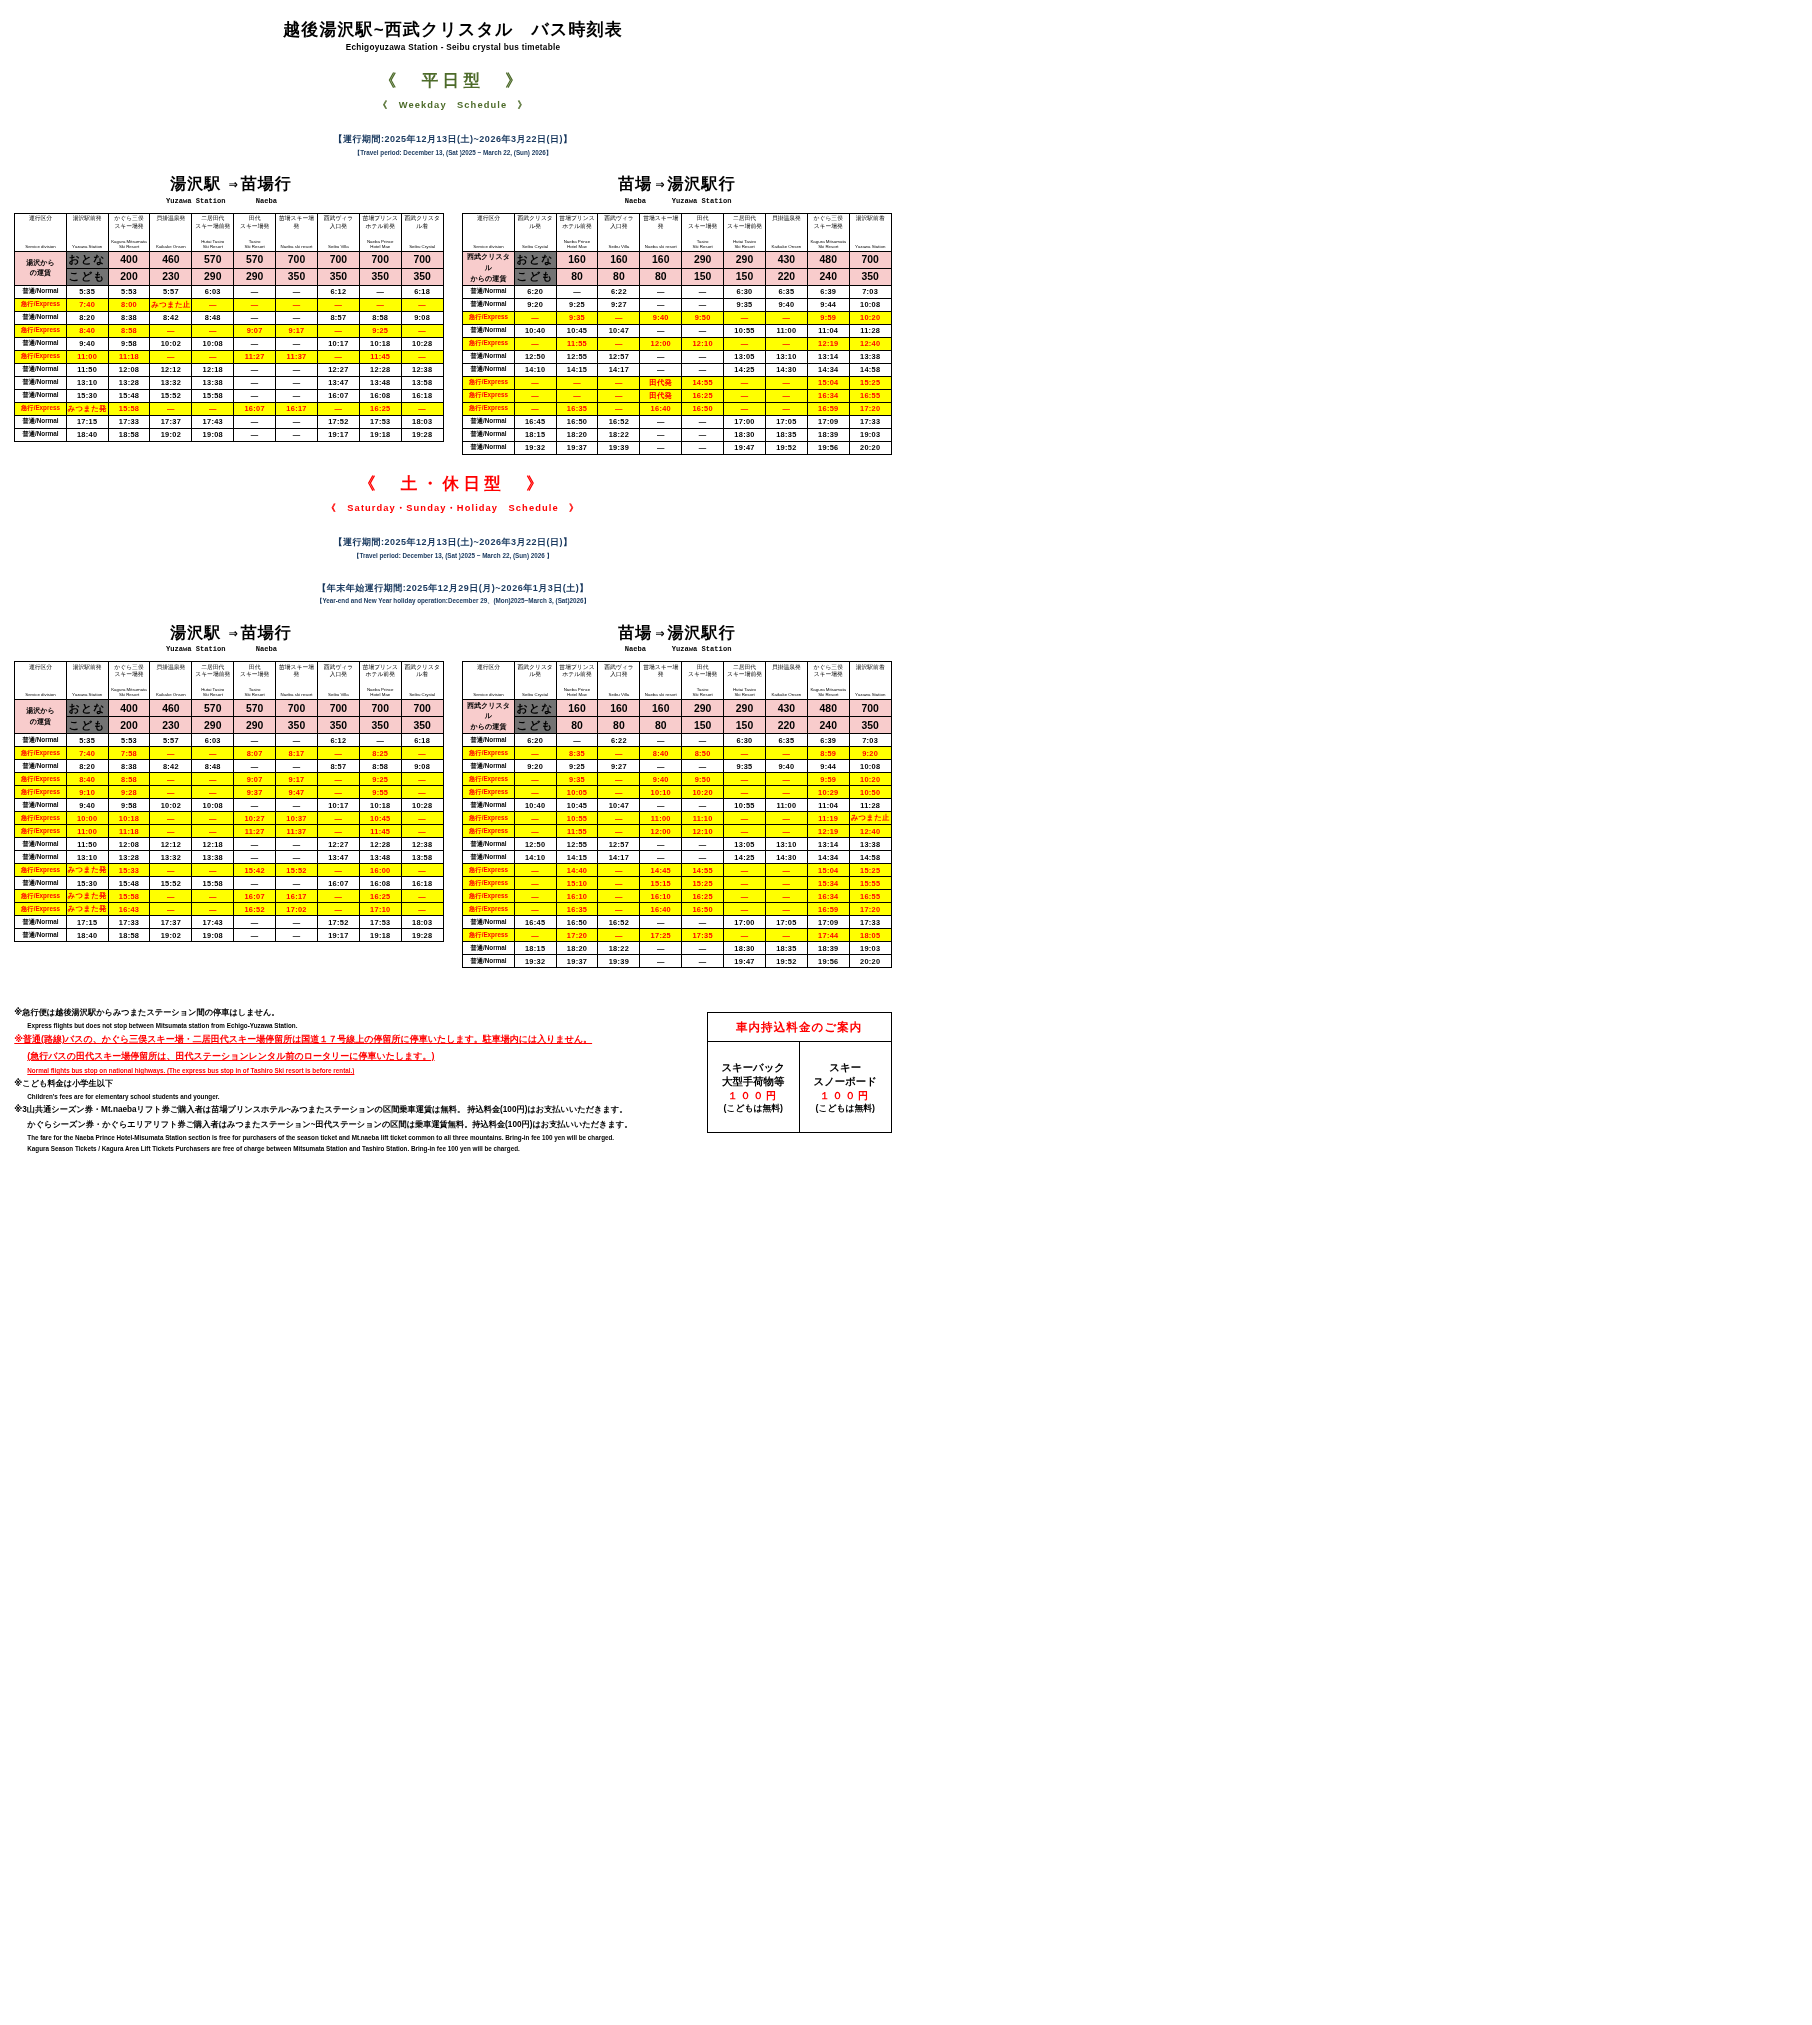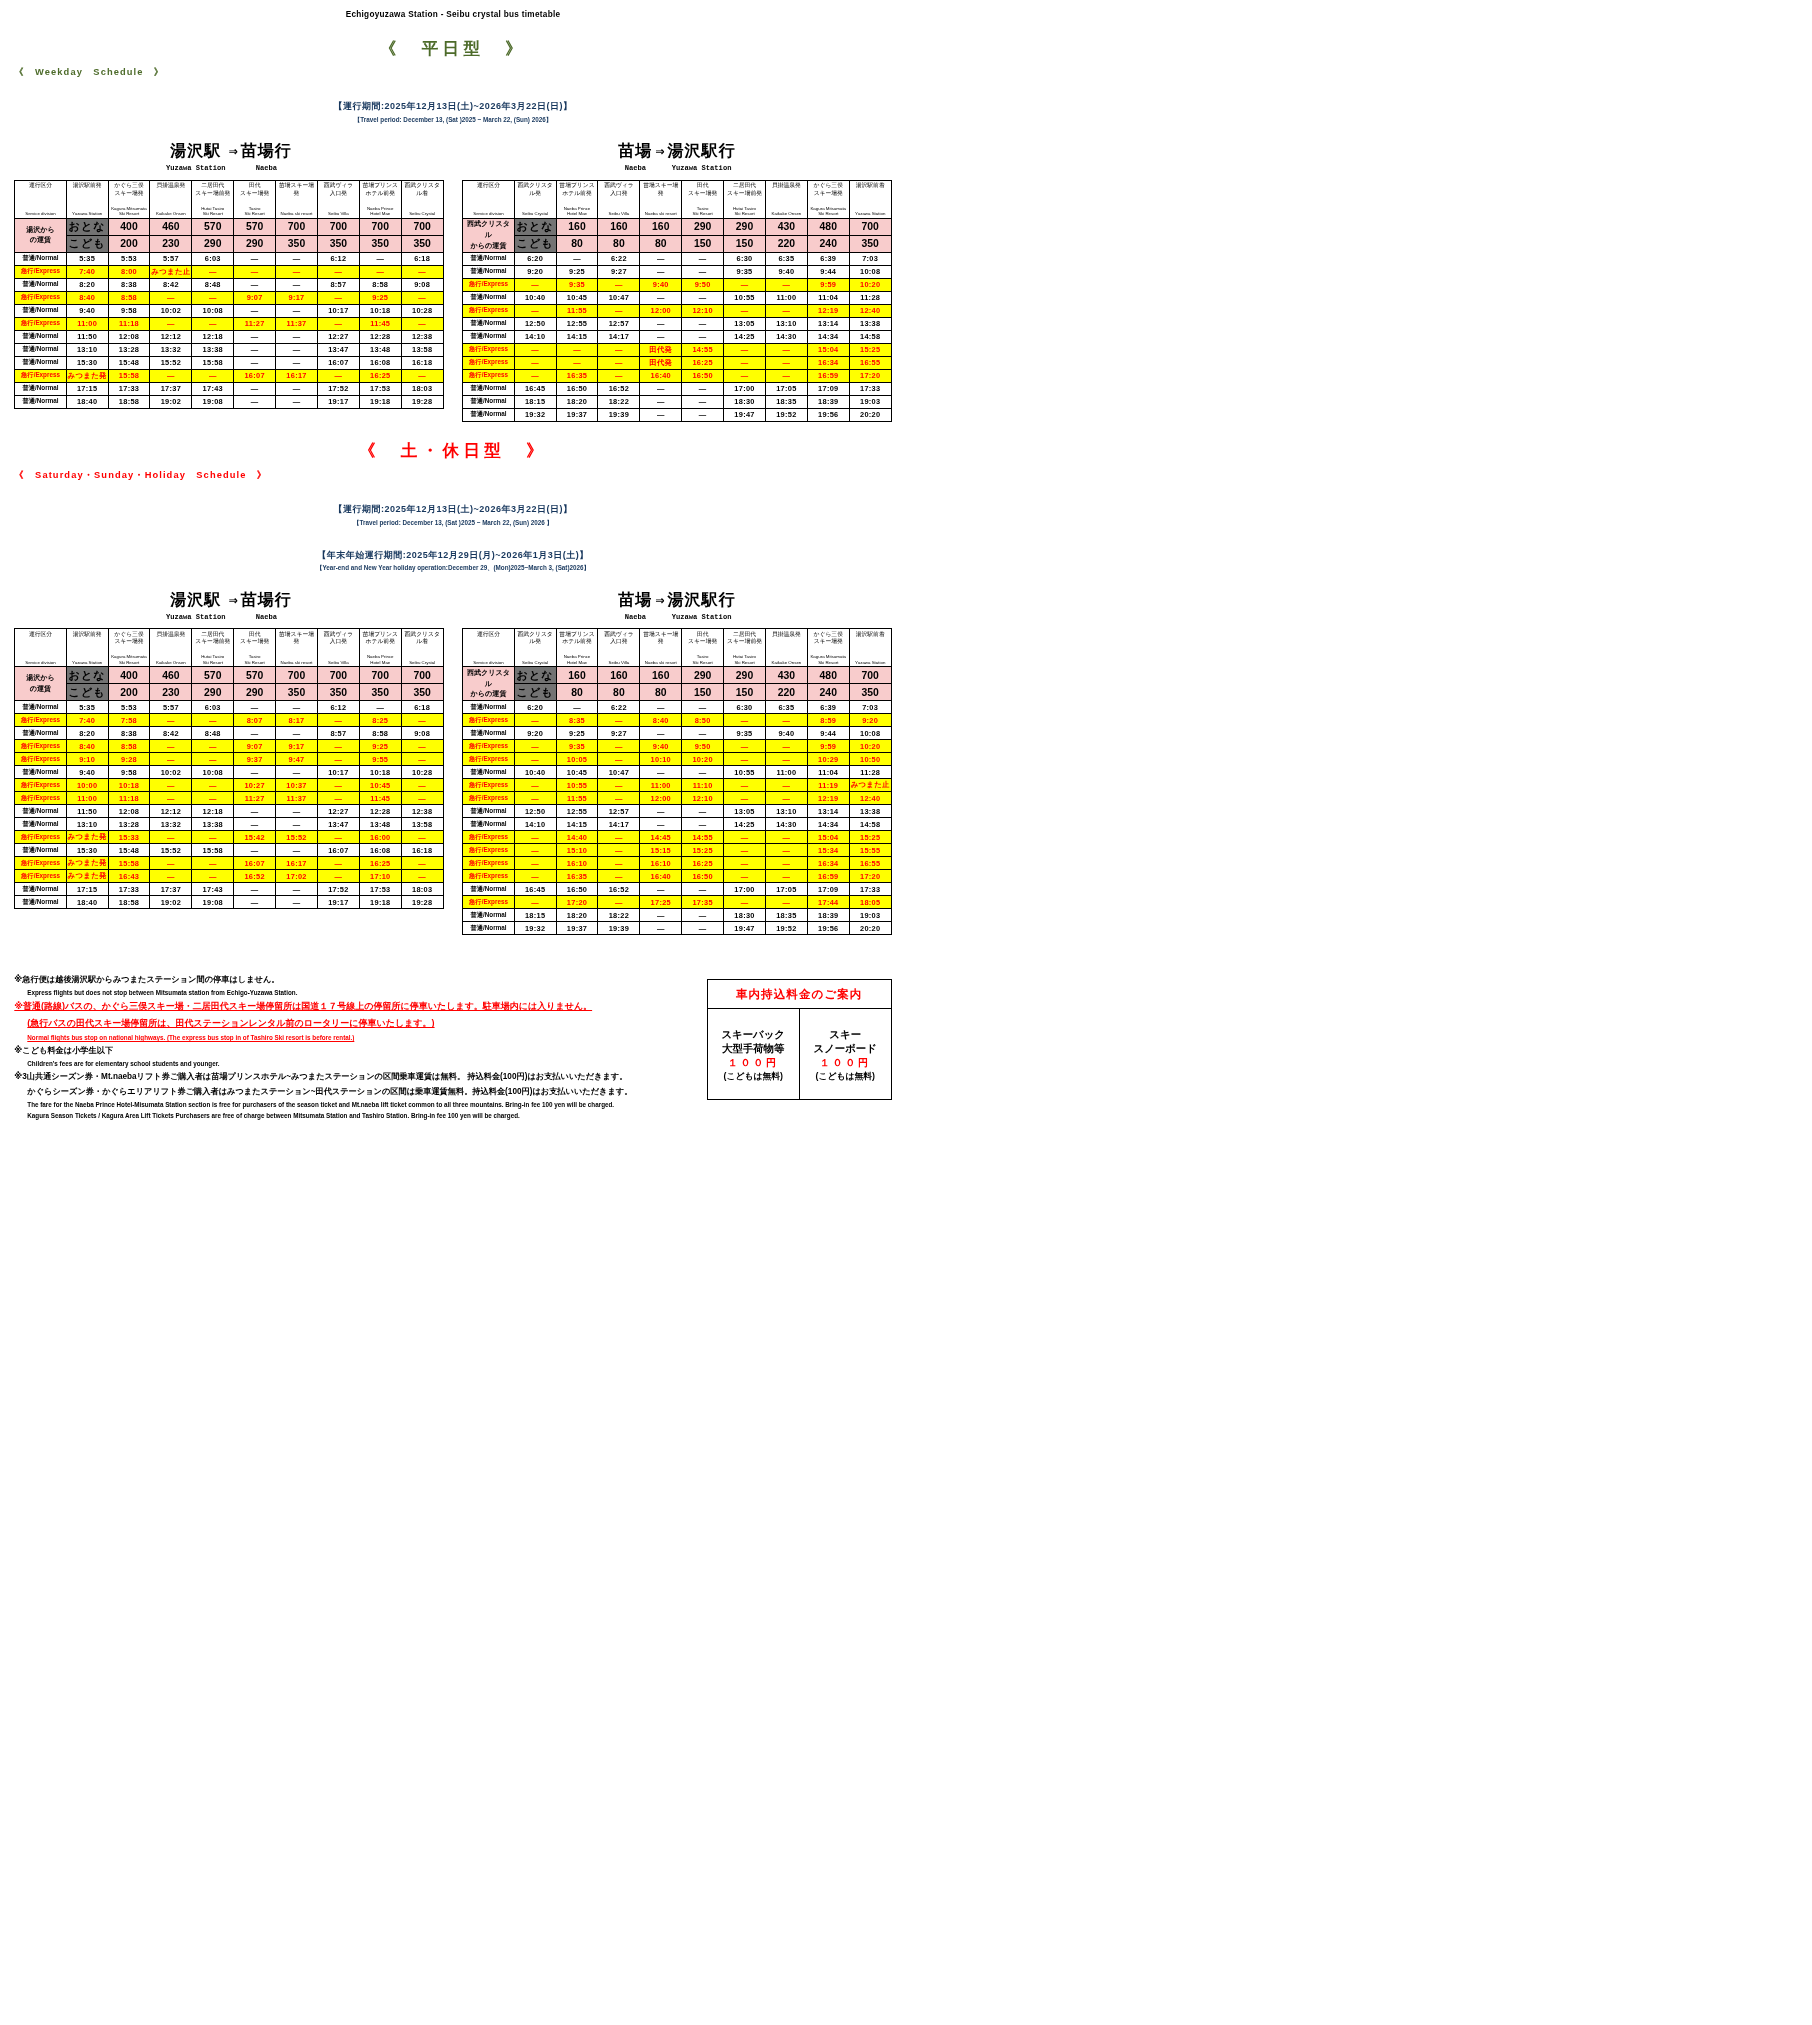--- a/index.html
+++ b/index.html
@@ -3,21 +3,21 @@
 <meta charset="utf-8">
 <style>
   html,body{margin:0;padding:0;background:#fff;color:#000;}
   body{width:906px;font-family:"Liberation Sans","DejaVu Sans",sans-serif;}
   .page{padding:10px 14.3px 25px;}
 
   .title-jp{text-align:center;font-size:17px;font-weight:bold;margin:7.7px 0 2.2px;letter-spacing:1.1px;}
   .title-en{text-align:center;font-size:8.2px;font-weight:bold;letter-spacing:0.3px;}
 
   .sec-head-jp{text-align:center;font-weight:bold;font-size:16.5px;letter-spacing:4.4px;margin-top:18.6px;}
-  .sec-head-en{font-weight:bold;font-size:9.3px;letter-spacing:1.1px;margin-top:6.6px;}
+  .sec-head-en{text-align:center;font-weight:bold;font-size:9.3px;letter-spacing:1.1px;margin-top:6.6px;}
   .green{color:#4d6b2a;}
   .red{color:#ff0000;}
 
   .period-jp{text-align:center;font-weight:bold;color:#17375d;font-size:9px;margin-top:21px;letter-spacing:0.5px;}
   .period-en{text-align:center;font-weight:bold;color:#17375d;font-size:6.3px;margin-top:2.7px;}
 
   .tables-row{display:flex;gap:18.6px;margin-top:16.5px;align-items:flex-start;}
   .table-col{flex:1;min-width:0;}
 
   .direction{display:flex;justify-content:center;align-items:flex-start;gap:3px;margin-bottom:7.7px;font-family:Liberation Mono, monospace;}
@@ -56,20 +56,21 @@
   .fee-cell.second{border-left:1.6px solid #000;}
   .fee-line{font-size:10.4px;font-weight:bold;line-height:1.35;}
   .fee-price{color:#ff0000;font-size:10px;font-weight:bold;letter-spacing:2.7px;margin-top:0;}
   .fee-note{font-size:8.8px;font-weight:bold;margin-top:0.5px;}
 </style>
 </head>
 <body>
 
 <div class="page">
 
+  <div class="title-jp">越後湯沢駅~西武クリスタル　バス時刻表</div>
   <div class="title-en">Echigoyuzawa Station - Seibu crystal bus timetable</div>
 
   <div>
     <div class="sec-head-jp green">《　平日型　》</div>
     <div class="sec-head-en green">《　Weekday　Schedule　》</div>
     <div class="period-jp">【運行期間:2025年12月13日(土)~2026年3月22日(日)】</div>
     <div class="period-en">【Travel period: December 13, (Sat )2025 ~ March 22, (Sun) 2026】</div>
 
     <div class="tables-row">
       <div class="table-col">

